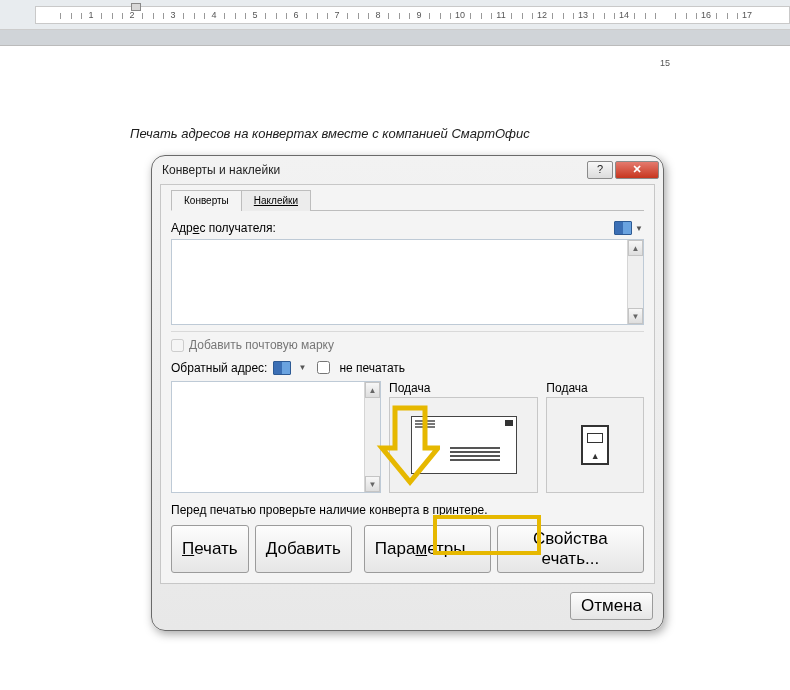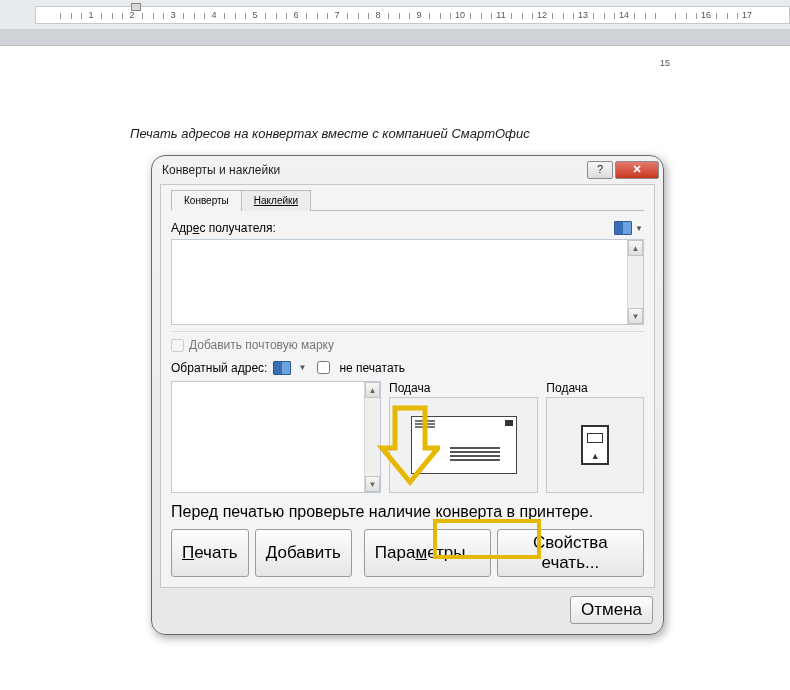--- a/index.html
+++ b/index.html
@@ -302,21 +302,21 @@
   .highlight-arrow {
     position: absolute;
     left: -20px;
     top: 6px;
     width: 70px;
     height: 84px;
     pointer-events: none;
   }
   
   .info-row {
-    font-size: 16px;
+    font-size: 12px;
     margin-bottom: 8px;
   }
   
   .btn-row {
     display: flex;
     gap: 6px;
   }
   .btn {
     border: 1px solid #9b9b9b;
     background: linear-gradient(#fdfdfd,#e6e6e6);

